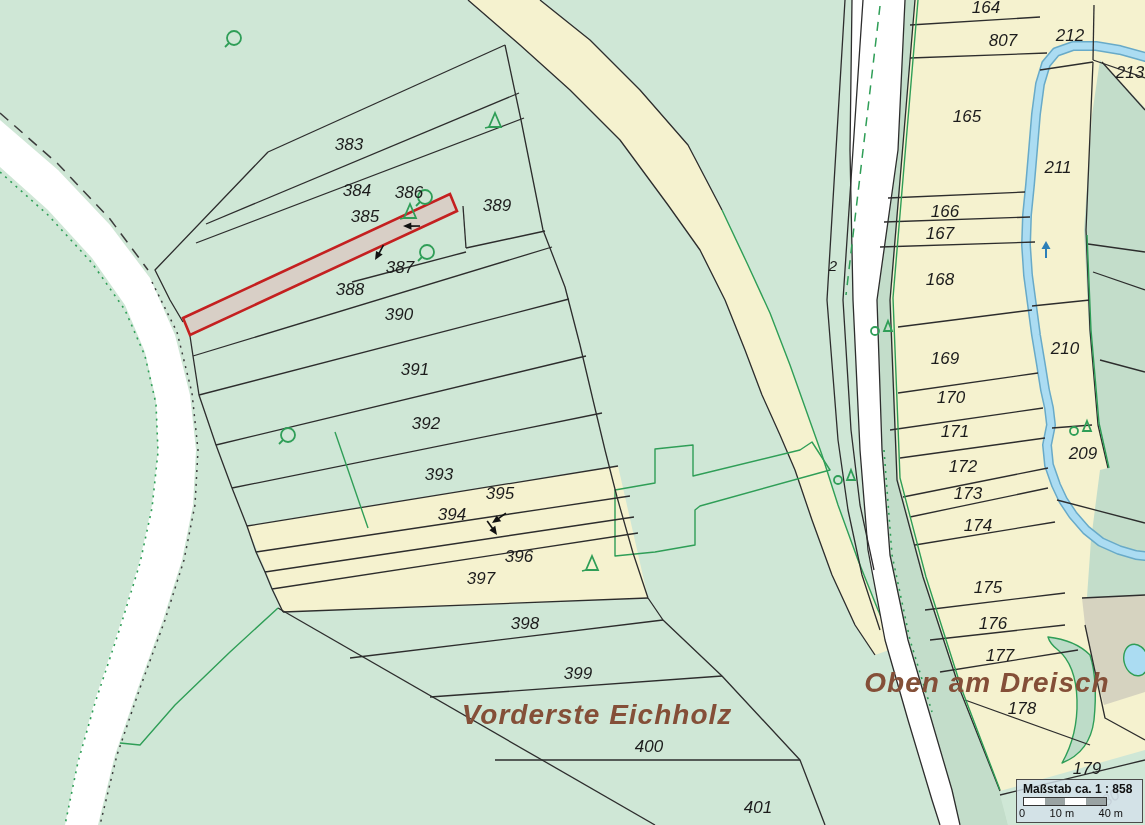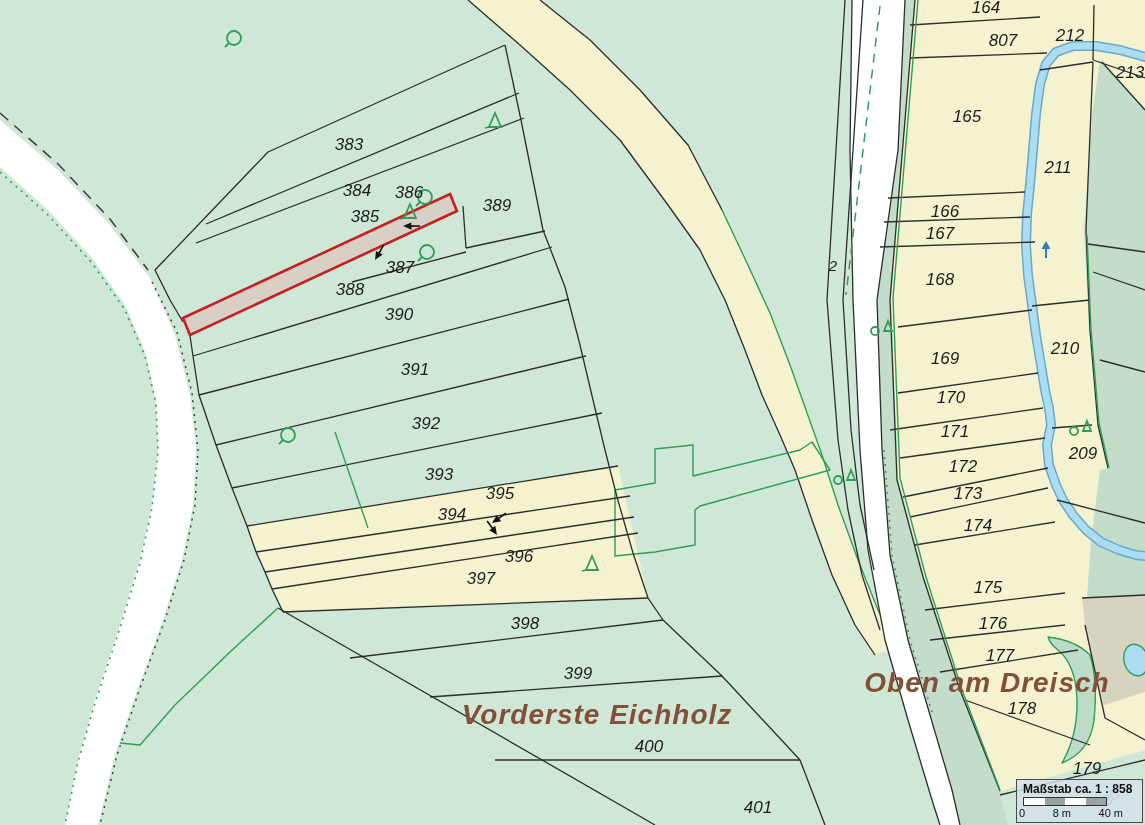--- a/index.html
+++ b/index.html
@@ -268,17 +268,17 @@
 <div id="scalebox">
   <span class="ttl">Maßstab ca. 1 : 858</span>
   <div class="bar">
         <i></i>
         <i></i>
         <i></i>
         <i></i>
       </div>
   <div class="ticks">
     <span>0</span>
-    <span>8 m</span>
+    <span>10 m</span>
     <span>40 m</span>
   </div>
 </div>
 </div>
 
 </body></html>

